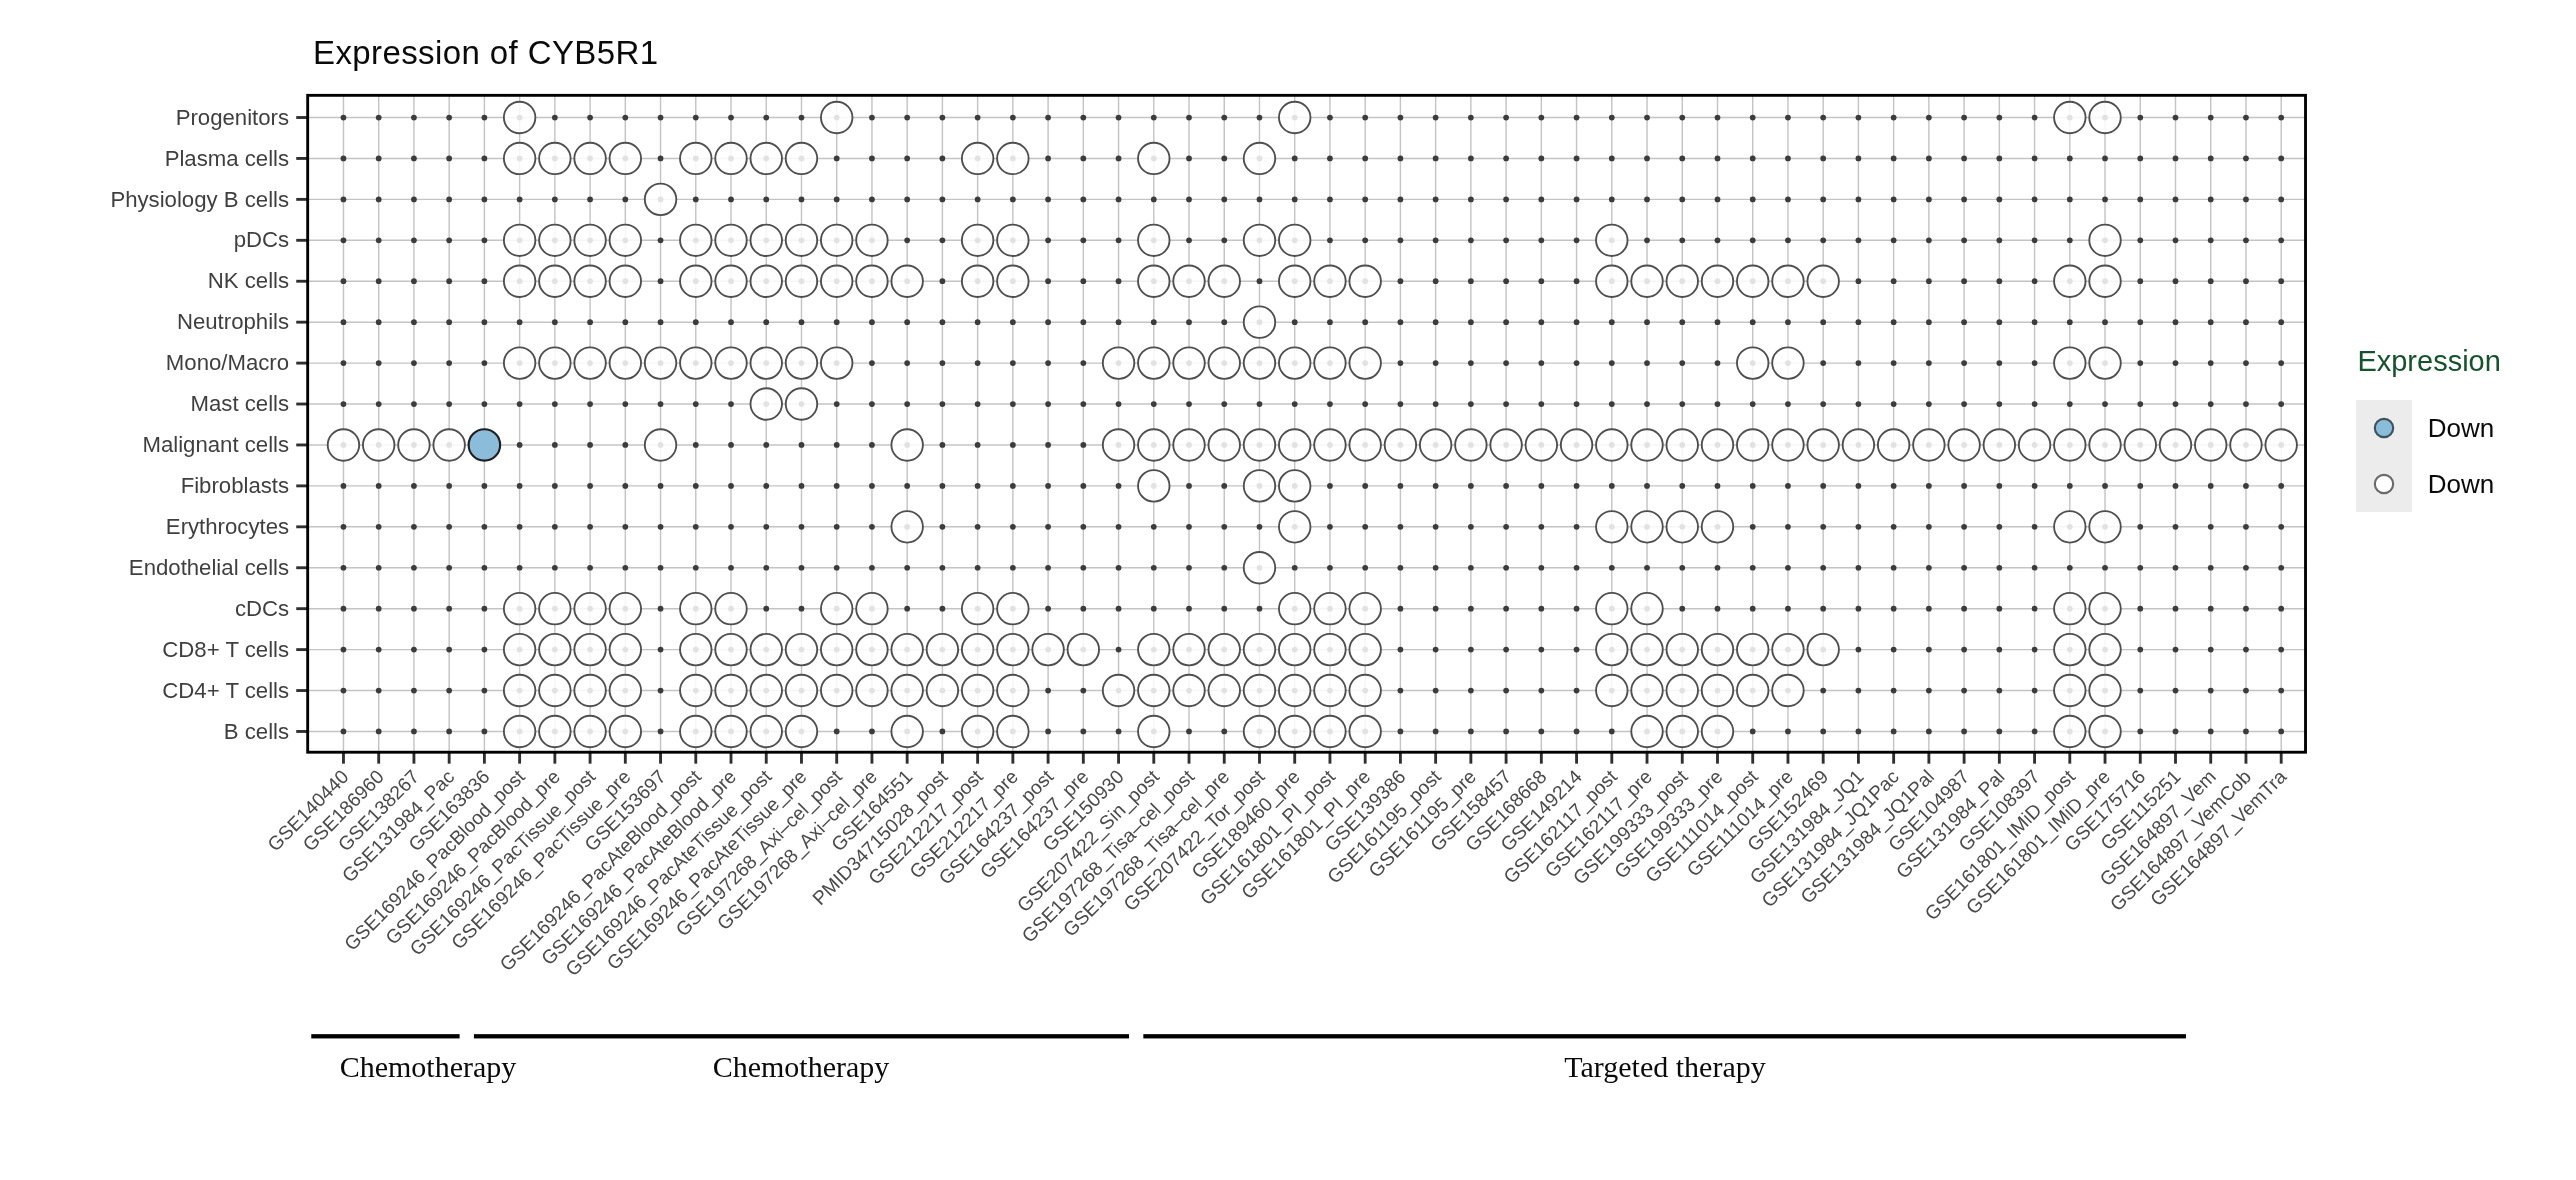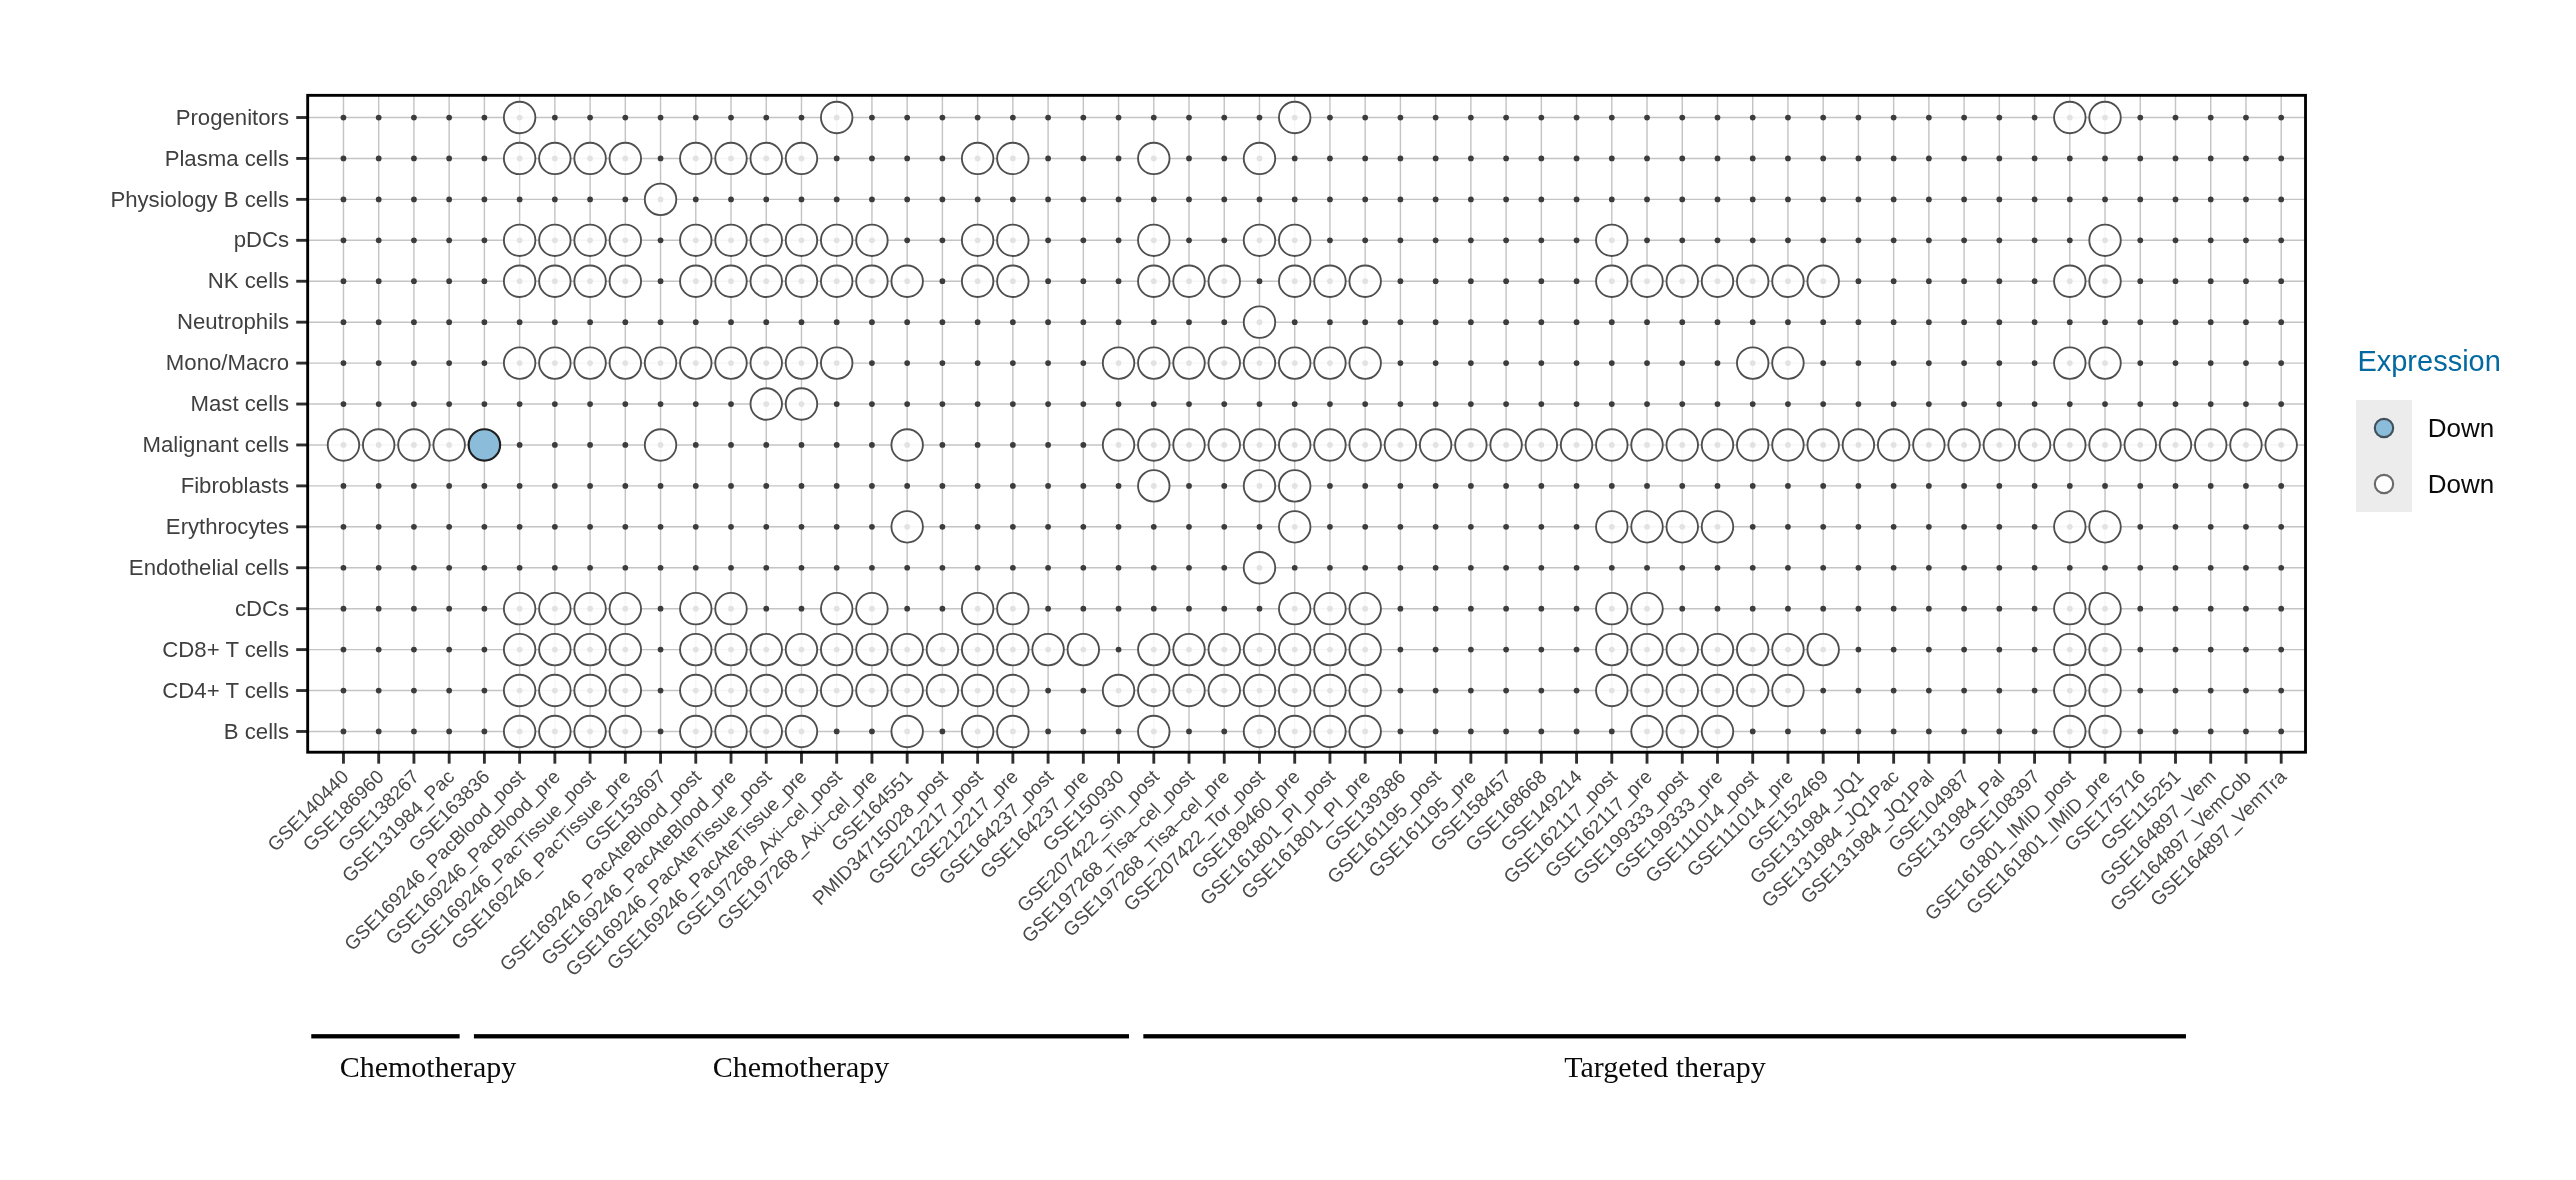--- a/index.html
+++ b/index.html
@@ -2,31 +2,32 @@
 <html style="font-size:11.4px"><head>
 <meta charset="utf-8">
 <style>
   html,body{margin:0;padding:0;background:#ffffff;}
   #stage{position:relative;width:2576px;height:1181px;background:#ffffff;overflow:hidden;
          font-family:"Liberation Sans", sans-serif;}
   #chart-title{position:absolute;left:313px;top:34px;font-size:33px;color:#0a0a0a;letter-spacing:0.4px;}
   #plot-svg{position:absolute;left:0;top:0;}
   .grp-label{position:absolute;font-family:"Liberation Serif", serif;font-size:30px;color:#0a0a0a;transform:translateX(-50%);white-space:nowrap;}
   #legend{position:absolute;left:2356px;top:345px;}
-  #legend-title{font-size:29px;color:#0369a1;margin:0 0 21.5px 1.4px;}
+  #legend-title{font-size:29px;color:#14532d;margin:0 0 21.5px 1.4px;}
   #legend-body{display:flex;align-items:flex-end;}
   #legend-keys{background:#ececec;width:56px;}
   .legend-key{width:56px;height:56px;display:flex;align-items:center;justify-content:center;}
   #legend-labels{margin-left:15.7px;}
   .legend-label{height:56px;line-height:56px;font-size:26px;color:#0a0a0a;}
 </style>
 </head>
 <body>
 
 <div id="stage">
+  <div id="chart-title">Expression of CYB5R1</div>
 
   <svg id="plot-svg" width="2576" height="1181" viewBox="0 0 3600 1650">
       <line x1="480" y1="133" x2="480" y2="1051" stroke="#c4c4c4" stroke-width="2"></line>
       <line x1="529.2363636363636" y1="133" x2="529.2363636363636" y2="1051" stroke="#c4c4c4" stroke-width="2"></line>
       <line x1="578.4727272727273" y1="133" x2="578.4727272727273" y2="1051" stroke="#c4c4c4" stroke-width="2"></line>
       <line x1="627.709090909091" y1="133" x2="627.709090909091" y2="1051" stroke="#c4c4c4" stroke-width="2"></line>
       <line x1="676.9454545454546" y1="133" x2="676.9454545454546" y2="1051" stroke="#c4c4c4" stroke-width="2"></line>
       <line x1="726.1818181818182" y1="133" x2="726.1818181818182" y2="1051" stroke="#c4c4c4" stroke-width="2"></line>
       <line x1="775.4181818181819" y1="133" x2="775.4181818181819" y2="1051" stroke="#c4c4c4" stroke-width="2"></line>
       <line x1="824.6545454545454" y1="133" x2="824.6545454545454" y2="1051" stroke="#c4c4c4" stroke-width="2"></line>

